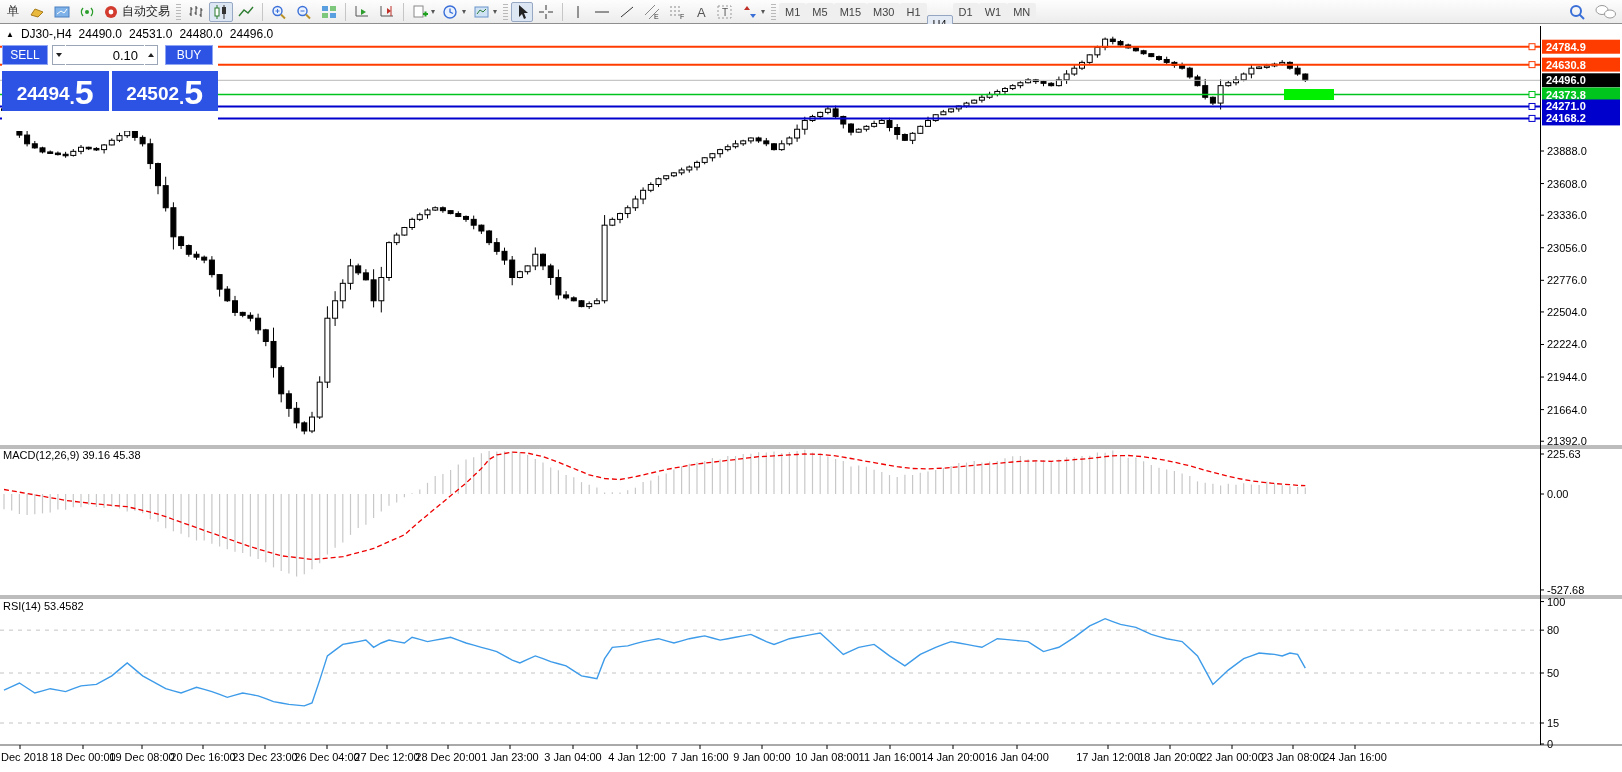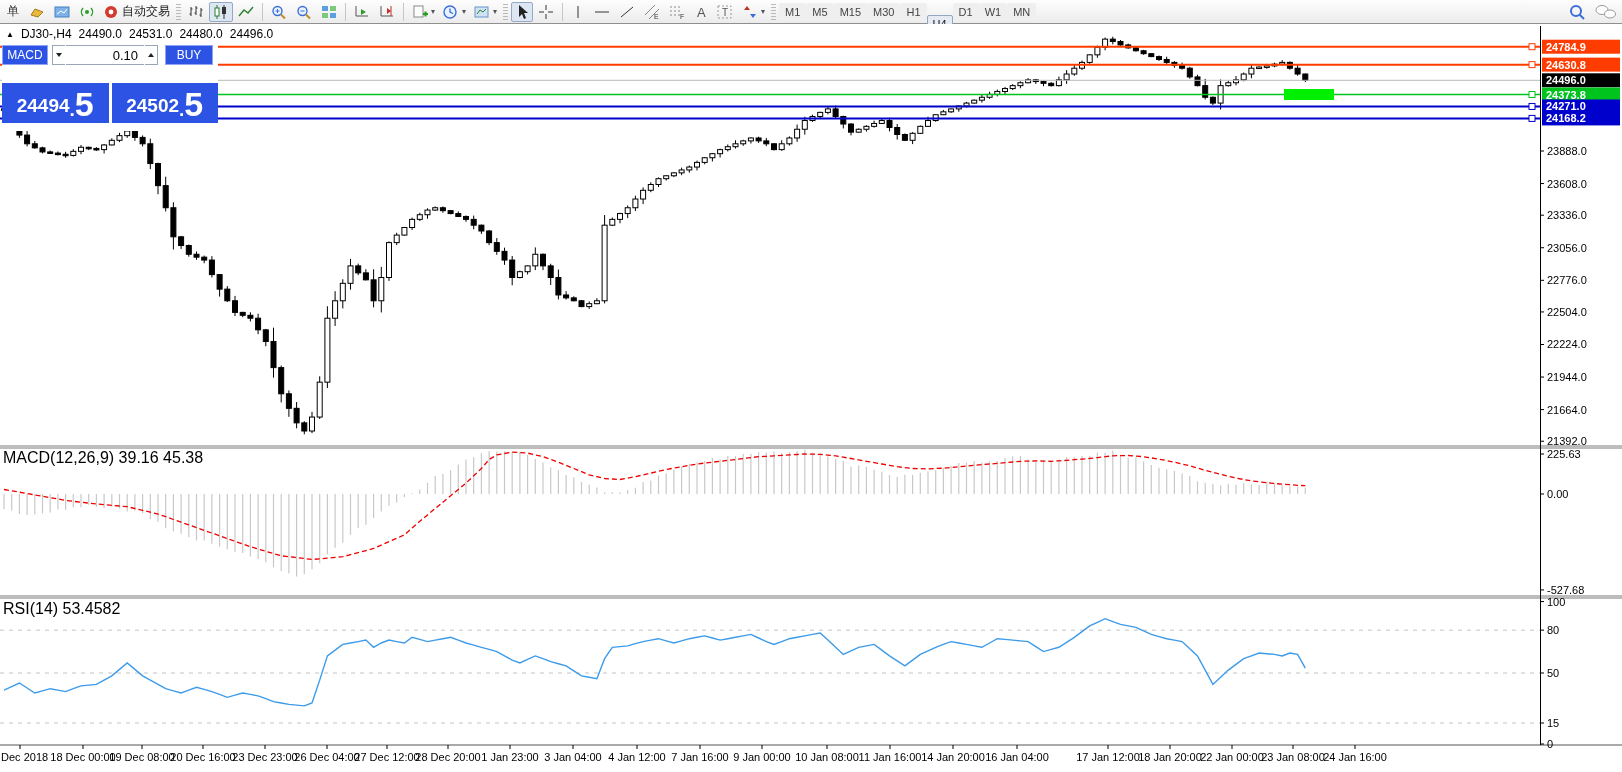--- a/index.html
+++ b/index.html
@@ -37,30 +37,30 @@
   .sell{width:46px;}  .buy{width:48px;margin-left:6px;}
   .stepbox{width:13px;background:#fff;border:1px solid #9aa6b8;box-sizing:border-box;
     display:flex;align-items:center;justify-content:center;}
   .arrow-up{width:0;height:0;border-left:3px solid transparent;border-right:3px solid transparent;
     border-bottom:4px solid #222;}
   .arrow-dn{width:0;height:0;border-left:3px solid transparent;border-right:3px solid transparent;
     border-top:4px solid #222;}
   .vol-input{width:78px;border:1px solid #9aa6b8;border-left:none;border-right:none;
     font-size:13px;text-align:right;padding:0 6px;box-sizing:border-box;
     font-family:"Liberation Sans",sans-serif;}
-  .tp-row2{display:flex;height:40px;margin-top:18px;gap:3px;}
+  .tp-row2{display:flex;height:40px;margin-top:6px;gap:3px;}
   .price-box{background:#2d53e4;color:#fff;flex:1;display:flex;align-items:flex-end;
     justify-content:center;padding-bottom:2px;}
   .p-main{font-size:19px;font-weight:bold;line-height:30px;}
   .p-big{font-size:34px;font-weight:bold;line-height:34px;}
   .p-dot{font-size:19px;font-weight:bold;}
   
   .cn-note{position:absolute;left:1034px;top:47px;z-index:4;font-size:25px;font-weight:bold;
     color:#00dc14;white-space:nowrap;letter-spacing:1px;}
-  .ind-label{position:absolute;left:3px;font-size:16px;color:#000;z-index:4;}
+  .ind-label{position:absolute;left:3px;font-size:11px;color:#000;z-index:4;}
   .macd-label{top:425px;} .rsi-label{top:576px;}
   svg text{font-family:"Liberation Sans",sans-serif;}
 </style>
 </head>
 <body>
 
 <div class="app">
 
   <div class="toolbar">
     <button class="tb">
@@ -899,21 +899,21 @@
       <span class="tri">▲</span>
       <span>DJ30-,H4</span>
       <span>24490.0</span>
       <span>24531.0</span>
       <span>24480.0</span>
       <span>24496.0</span>
     </div>
 
     <div class="trade-panel">
       <div class="tp-row1">
-        <button class="btn-trade sell">MACD</button>
+        <button class="btn-trade sell">SELL</button>
         <span class="stepbox" style="margin-left:3px;border-right:none;">
             <span class="arrow-dn"></span>
           </span>
         <input class="vol-input" value="0.10" style="">
         <span class="stepbox" style="border-left:none;">
             <span class="arrow-up"></span>
           </span>
         <button class="btn-trade buy">BUY</button>
       </div>
       <div class="tp-row2">

